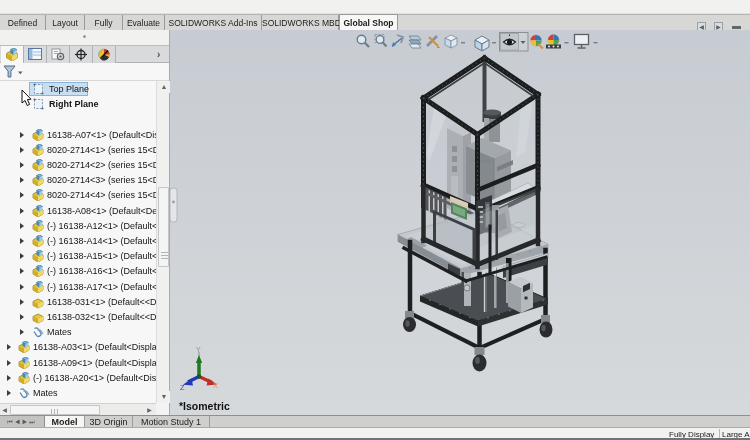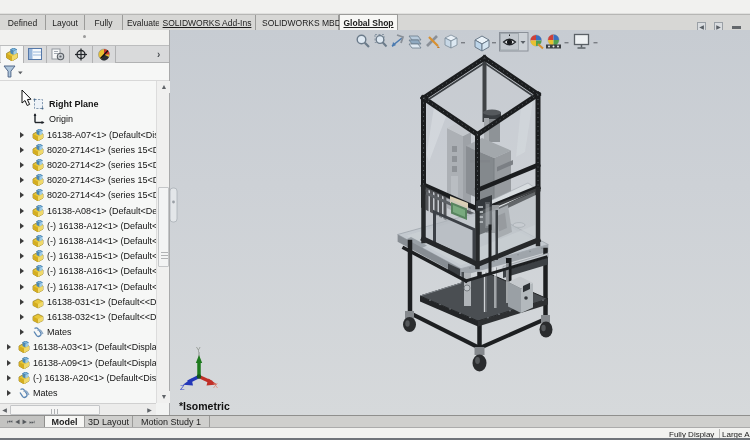--- a/index.html
+++ b/index.html
@@ -3,21 +3,21 @@
 <meta charset="utf-8">
 <style>
   * { margin:0; padding:0; box-sizing:border-box; }
   html,body { width:750px; height:440px; overflow:hidden; font-family:"Liberation Sans", sans-serif; }
   body { position:relative; background:#f0f0ee; }
   .abs { position:absolute; }
   
   #topstrip { left:0; top:0; width:750px; height:14px; background:#f1f1ef; border-bottom:1px solid #e0e0de; }
   #tabrow { left:0; top:14px; width:750px; height:16px; background:#d7d7d5; border-top:1px solid #b6b6b4; }
   .rtab { position:absolute; top:0; height:16px; font-size:8.5px; color:#1c1c1c; text-align:center; line-height:16px; border-right:1px solid #9b9b99; background:#d7d7d5; white-space:nowrap; }
-  .rtab.active { background:#f7f7f5; border:1px solid #9b9b99; border-bottom:none; top:-1px; height:17px; font-weight:bold;text-decoration:underline; }
+  .rtab.active { background:#f7f7f5; border:1px solid #9b9b99; border-bottom:none; top:-1px; height:17px; font-weight:bold; }
   
   #panel { left:0; top:30px; width:170px; height:385px; background:#f2f3f2; border-right:1px solid #a9aaab; }
   #cmdstrip { left:0; top:0; width:169px; height:15px; background:#f1f1ef; }
   #fmtabs { left:0; top:15px; width:169px; height:18px; background:#d9dadb; border-top:1px solid #bcbdbe; border-bottom:1px solid #b1b2b3; }
   .fmtab { position:absolute; top:0; width:23px; height:17px; border-right:1px solid #b1b2b3; background:#d9dadb; }
   .fmtab.active { background:#f6f7f6; }
   #filterrow { left:0; top:33px; width:169px; height:18px; background:#f6f7f6; border-bottom:1px solid #d8d8d8; }
   #tree { left:0; top:51px; width:156px; height:322px; background:#f6f7f6; overflow:hidden; }
   .trow { position:absolute; left:0; width:156px; height:15px; font-size:9px; color:#141414; white-space:nowrap; }
   .trow .txt { position:absolute; top:2px; }
@@ -36,21 +36,21 @@
   #bottomline { left:0; top:438px; width:750px; height:2px; background:#70747a; }
 </style>
 </head>
 <body>
   <div id="topstrip" class="abs"></div>
   <div id="tabrow" class="abs">
     <div class="rtab" style="left:0;width:46px;">Defined</div>
     <div class="rtab" style="left:46px;width:39px;">Layout</div>
     <div class="rtab" style="left:85px;width:38px;">Fully</div>
     <div class="rtab" style="left:123px;width:42px;">Evaluate</div>
-    <div class="rtab" style="left:159px;width:97px;text-decoration:underline;">SOLIDWORKS Add-Ins</div>
+    <div class="rtab" style="left:165px;width:97px;">SOLIDWORKS Add-Ins</div>
     <div class="rtab" style="left:262px;width:77px;">SOLIDWORKS MBD</div>
     <div class="rtab active" style="left:339px;width:59px;">Global Shop</div>
 
     <div class="abs" style="left:697px;top:7px;width:9px;height:10px;border:1px solid #9aa0a6;background:#dadde0;color:#5a6066;font-size:6px;line-height:9px;text-align:center;">◀</div>
     <div class="abs" style="left:714px;top:7px;width:9px;height:10px;border:1px solid #9aa0a6;background:#dadde0;color:#5a6066;font-size:6px;line-height:9px;text-align:center;">▶</div>
     <div class="abs" style="left:732px;top:11px;width:9px;height:3px;background:#63676b;"></div>
   </div>
 
   <div id="viewport" class="abs">
     <svg width="580" height="385" viewBox="170 30 580 385">
@@ -414,35 +414,36 @@
       </div>
       <div class="abs" style="left:157px;top:3px;width:10px;height:12px;color:#4a4e52;font-size:10px;font-weight:bold;">›</div>
     </div>
     <div id="filterrow" class="abs">
       <svg width="26" height="16" style="position:absolute;left:3px;top:2px;">
         <polygon points="1,1 12,1 7.9,6.2 7.9,12 5.1,12 5.1,6.2" fill="#aec6dc" stroke="#53688a" stroke-width="1"></polygon>
         <polygon points="15,6.5 19.6,6.5 17.3,9.2" fill="#5a5e62"></polygon>
       </svg>
     </div>
     <div id="tree" class="abs">
+      <div class="trow" style="top:1px;">
+        <div class="abs" style="left:29px;top:0px;width:59px;height:14px;background:#c8dff2;border:1px solid #8ab4d8;"></div>
+        <svg class="abs" width="12" height="12" style="left:33px;top:1px;">
+          <use href="#i-plane"></use>
+        </svg>
+        <span class="txt" style="left:49px;">Top Plane</span>
+      </div>
       <div class="trow" style="top:16.2px;font-weight:bold;">
         <svg class="abs" width="12" height="12" style="left:33px;top:1px;">
           <use href="#i-plane"></use>
         </svg>
         <span class="txt" style="left:49px;">Right Plane</span>
       </div>
       <svg class="abs" width="14" height="20" style="left:21px;top:9px;z-index:5;">
         <polygon points="1,0 1,13 4,10.5 6.2,15.5 8.6,14.4 6.4,9.6 10,9.2" fill="#fff" stroke="#111" stroke-width="1"></polygon>
       </svg>
-      <div class="trow" style="top:31.4px;">
-        <svg class="abs" width="12" height="12" style="left:33px;top:1px;">
-          <use href="#i-origin"></use>
-        </svg>
-        <span class="txt" style="left:49px;">Origin</span>
-      </div>
       <div class="trow" style="top:46.6px;">
         <i class="arr" style="left:20px"></i>
         <svg class="abs" width="12" height="12" style="left:32px;top:1px;">
           <use href="#i-asm"></use>
         </svg>
         <span class="txt" style="left:47px;">16138-A07&lt;1&gt; (Default&lt;Displa</span>
       </div>
       <div class="trow" style="top:61.8px;">
         <i class="arr" style="left:20px"></i>
         <svg class="abs" width="12" height="12" style="left:32px;top:1px;">
@@ -579,21 +580,21 @@
         <div style="position:absolute;left:43px;top:2.5px;width:1px;height:5px;background:#b0b2b4;"></div>
         <div style="position:absolute;left:46px;top:2.5px;width:1px;height:5px;background:#b0b2b4;"></div>
       </div>
       <div class="abs" style="left:145px;top:1px;width:9px;height:11px;color:#606468;font-size:6px;text-align:center;line-height:11px;">▶</div>
     </div>
   </div>
 
   <div id="btabs" class="abs">
     <div class="abs" style="left:0;top:0;width:45px;height:12px;background:#c3c3c1;border-right:1px solid #8f8f8d;color:#55595d;font-size:6px;line-height:12px;text-align:center;letter-spacing:2px;">⏮◀▶⏭</div>
     <div class="btab active" style="left:45px;width:40px;">Model</div>
-    <div class="btab" style="left:85px;width:48px;">3D Layout</div>
+    <div class="btab" style="left:85px;width:48px;">3D Origin</div>
     <div class="btab" style="left:133px;width:77px;">Motion Study 1</div>
   </div>
   <div id="statusbar" class="abs">
     <span class="abs" style="left:669px;top:2px;">Fully Display</span>
 
     <span class="abs" style="left:722px;top:2px;">Large A</span>
     <div class="abs" style="left:719px;top:1px;width:1px;height:11px;background:#b8b8b6;"></div>
   </div>
   <div id="bottomline" class="abs"></div>
 

